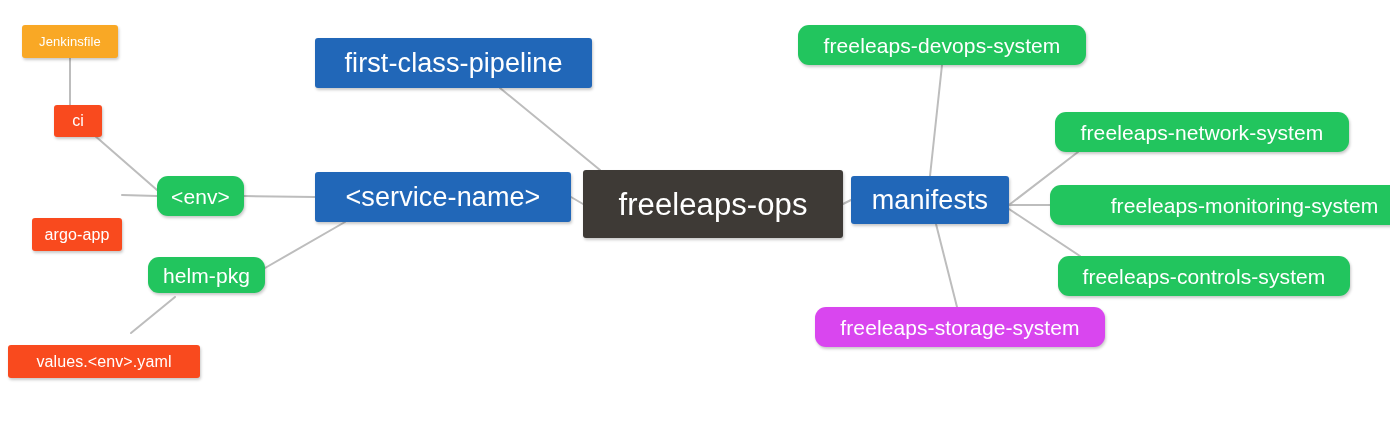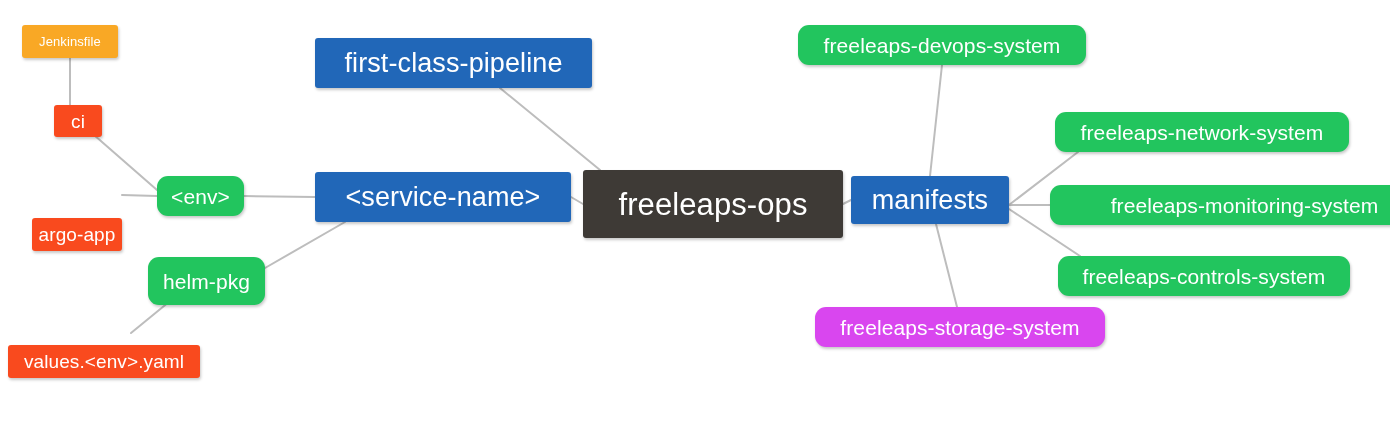--- a/index.html
+++ b/index.html
@@ -46,21 +46,21 @@
   .node.lvl-1 {
     font-size: 27px;
     padding: 0 16px;
   }
   .node.lvl-2 {
     font-size: 21px;
     padding: 0 13px;
     border-radius: 11px;
   }
   .node.lvl-3 {
-    font-size: 19px;
+    font-size: 16px;
     padding: 0 24px;
   }
   .node.lvl-4 {
     font-size: 13px;
     padding: 0 9px;
   }
 </style>
 </head>
 <body>
 
@@ -80,21 +80,21 @@
       <path d="M 1009 205 L 1050 205" stroke="#bdbdbd" stroke-width="2" fill="none" stroke-linecap="round"></path>
       <path d="M 1009 209 L 1080 256" stroke="#bdbdbd" stroke-width="2" fill="none" stroke-linecap="round"></path>
       <path d="M 936 224 L 957 307" stroke="#bdbdbd" stroke-width="2" fill="none" stroke-linecap="round"></path>
     </svg>
   <div id="node-layer">
       <div class="node lvl-root" style="left: 583px; top: 170px; width: 260px; height: 68px; background: rgb(62, 58, 54);">freeleaps-ops</div>
       <div class="node lvl-1" style="left: 315px; top: 172px; width: 256px; height: 50px; background: rgb(33, 103, 184);">&lt;service-name&gt;</div>
       <div class="node lvl-1" style="left: 851px; top: 176px; width: 158px; height: 48px; background: rgb(33, 103, 184);">manifests</div>
       <div class="node lvl-1" style="left: 315px; top: 38px; width: 277px; height: 50px; background: rgb(33, 103, 184);">first-class-pipeline</div>
       <div class="node lvl-2" style="left: 157px; top: 176px; width: 87px; height: 40px; background: rgb(34, 197, 94);">&lt;env&gt;</div>
-      <div class="node lvl-2" style="left: 148px; top: 257px; width: 117px; height: 48px; background: rgb(34, 197, 94);">helm-pkg</div>
+      <div class="node lvl-2" style="left: 148px; top: 257px; width: 117px; height: 36px; background: rgb(34, 197, 94);">helm-pkg</div>
       <div class="node lvl-3" style="left: 54px; top: 105px; width: 32px; height: 32px; background: rgb(249, 74, 30);">ci</div>
       <div class="node lvl-4" style="left: 22px; top: 25px; width: 96px; height: 33px; background: rgb(249, 168, 37);">Jenkinsfile</div>
       <div class="node lvl-3" style="left: 32px; top: 178px; width: 90px; height: 33px; background: rgb(249, 74, 30); margin-top: 40px;">argo-app</div>
       <div class="node lvl-3" style="left: 8px; top: 345px; width: 192px; height: 33px; background: rgb(249, 74, 30);">values.&lt;env&gt;.yaml</div>
       <div class="node lvl-2" style="left: 798px; top: 25px; width: 288px; height: 40px; background: rgb(34, 197, 94);">freeleaps-devops-system</div>
       <div class="node lvl-2" style="left: 1055px; top: 112px; width: 294px; height: 40px; background: rgb(34, 197, 94);">freeleaps-network-system</div>
       <div class="node lvl-2" style="left: 1050px; top: 185px; width: 389px; height: 40px; background: rgb(34, 197, 94);">freeleaps-monitoring-system</div>
       <div class="node lvl-2" style="left: 1058px; top: 256px; width: 292px; height: 40px; background: rgb(34, 197, 94);">freeleaps-controls-system</div>
       <div class="node lvl-2" style="left: 815px; top: 307px; width: 290px; height: 40px; background: #d946ef;">freeleaps-storage-system</div>
     </div>

